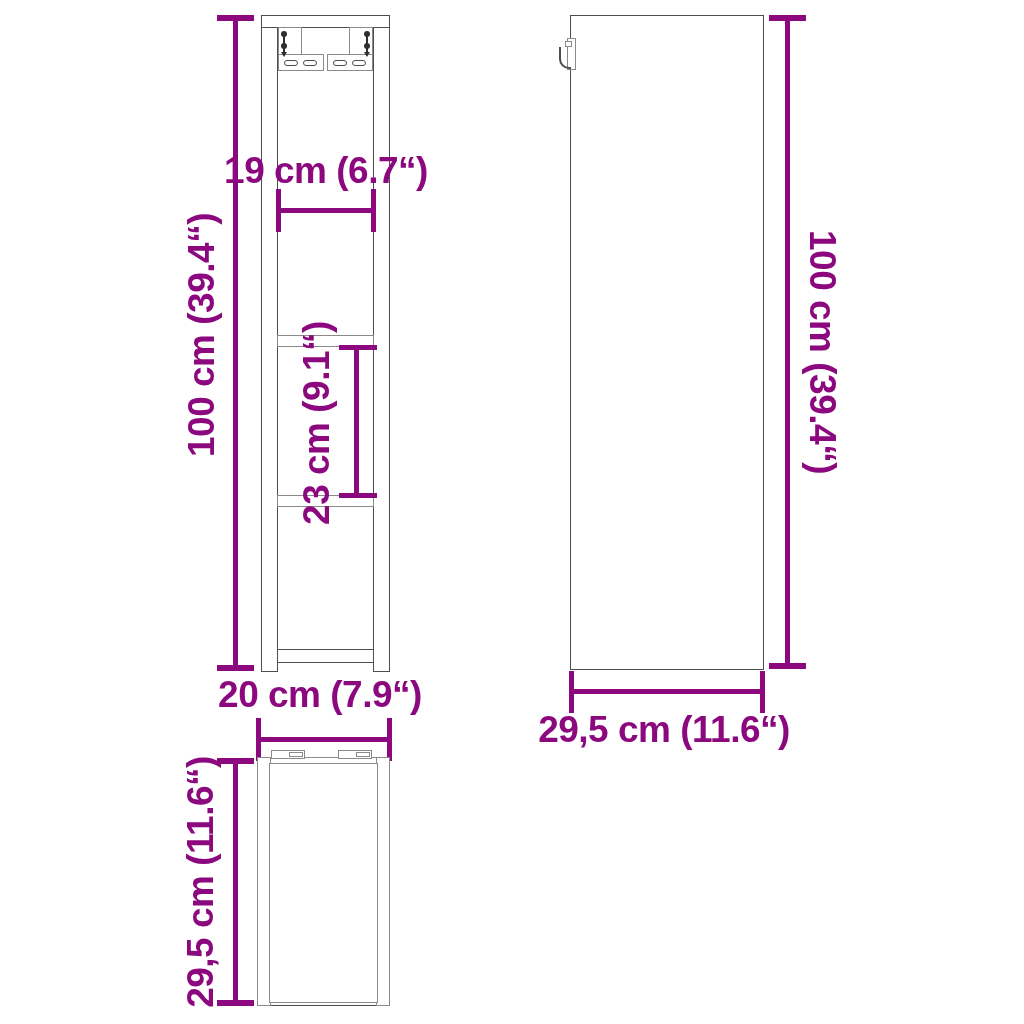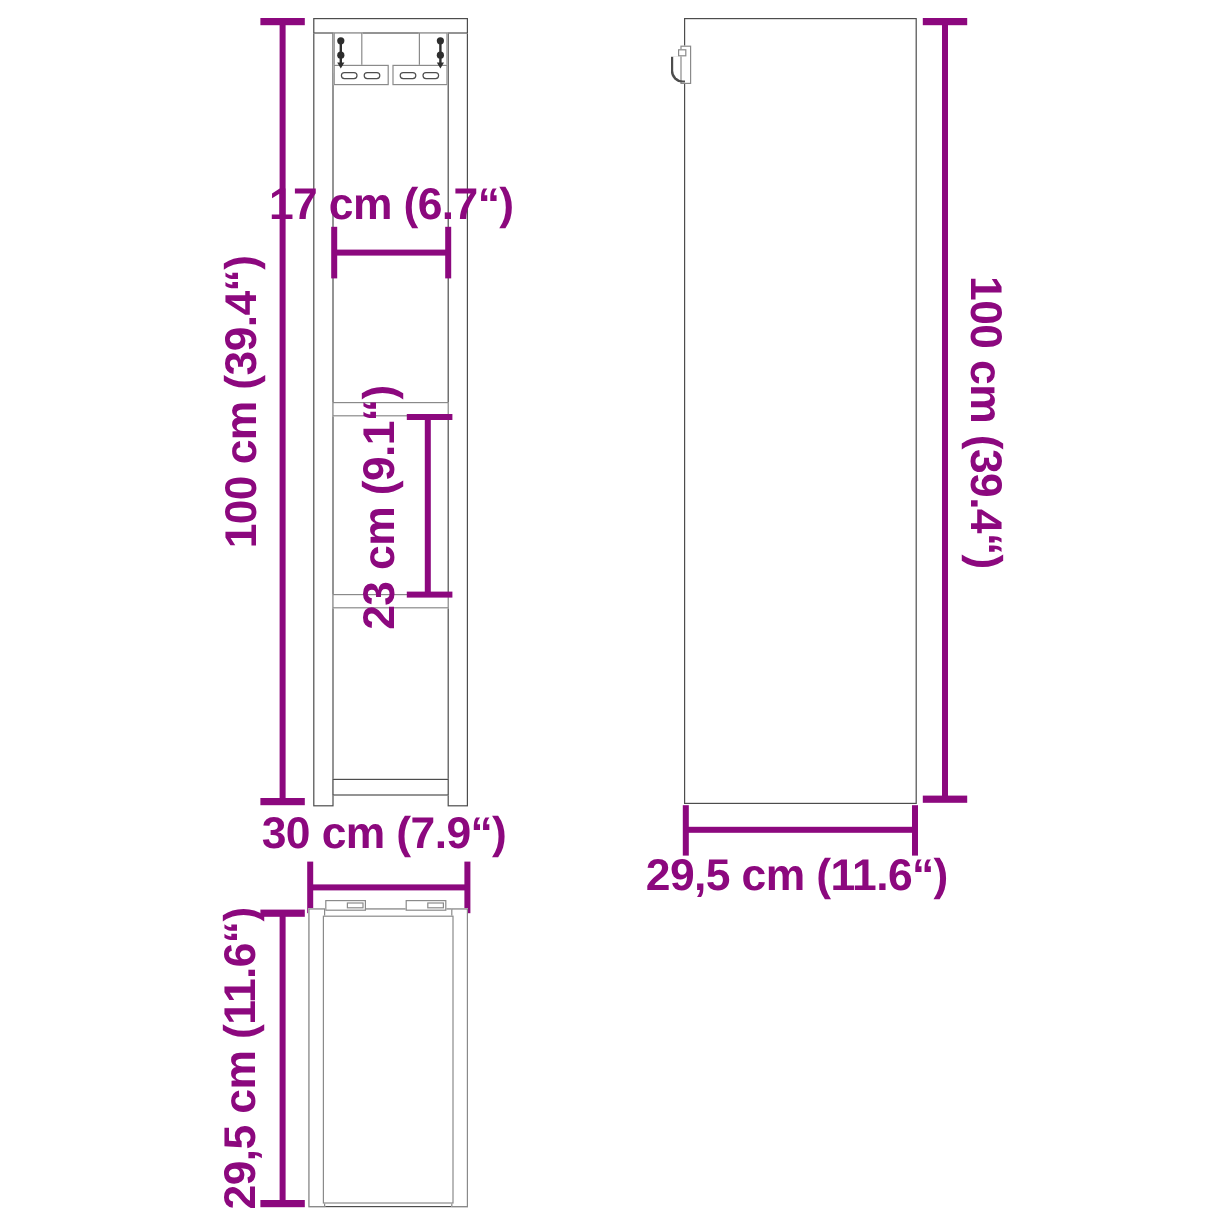--- a/index.html
+++ b/index.html
@@ -68,35 +68,35 @@
     <div class="outline thin" style="left:277px;top:649px;width:97px;height:14px;"></div>
 
     <div>
       <div class="dimline" style="left:233px;top:17px;width:5px;height:652px;"></div>
       <div class="dimline" style="left:217px;top:15px;width:37px;height:6px;"></div>
       <div class="dimline" style="left:217px;top:665px;width:37px;height:6px;"></div>
       <div class="dim-label rot-ccw" style="left:201px;top:335px;">100 cm (39.4“)</div>
     </div>
 
     <div>
-      <div class="dim-label" style="left:326px;top:170px;">17 cm (6.7“)</div>
+      <div class="dim-label" style="left:326px;top:170px;">19 cm (6.7“)</div>
       <div class="dimline" style="left:278px;top:208px;width:96px;height:5px;"></div>
       <div class="dimline" style="left:276px;top:189px;width:5px;height:43px;"></div>
       <div class="dimline" style="left:371px;top:189px;width:5px;height:43px;"></div>
     </div>
 
     <div>
       <div class="dimline" style="left:354px;top:348px;width:5px;height:148px;"></div>
       <div class="dimline" style="left:339px;top:345px;width:38px;height:5px;"></div>
       <div class="dimline" style="left:339px;top:493px;width:38px;height:5px;"></div>
       <div class="dim-label rot-ccw" style="left:316px;top:423px;">23 cm (9.1“)</div>
     </div>
 
     <div>
-      <div class="dim-label" style="left:320px;top:694px;">30 cm (7.9“)</div>
+      <div class="dim-label" style="left:320px;top:694px;">20 cm (7.9“)</div>
       <div class="dimline" style="left:258px;top:737px;width:132px;height:5px;"></div>
       <div class="dimline" style="left:256px;top:718px;width:5px;height:43px;"></div>
       <div class="dimline" style="left:387px;top:718px;width:5px;height:43px;"></div>
     </div>
   </div>
 
   <div>
     <div class="outline thin" style="left:570px;top:15px;width:194px;height:655px;"></div>
 
     <div>

